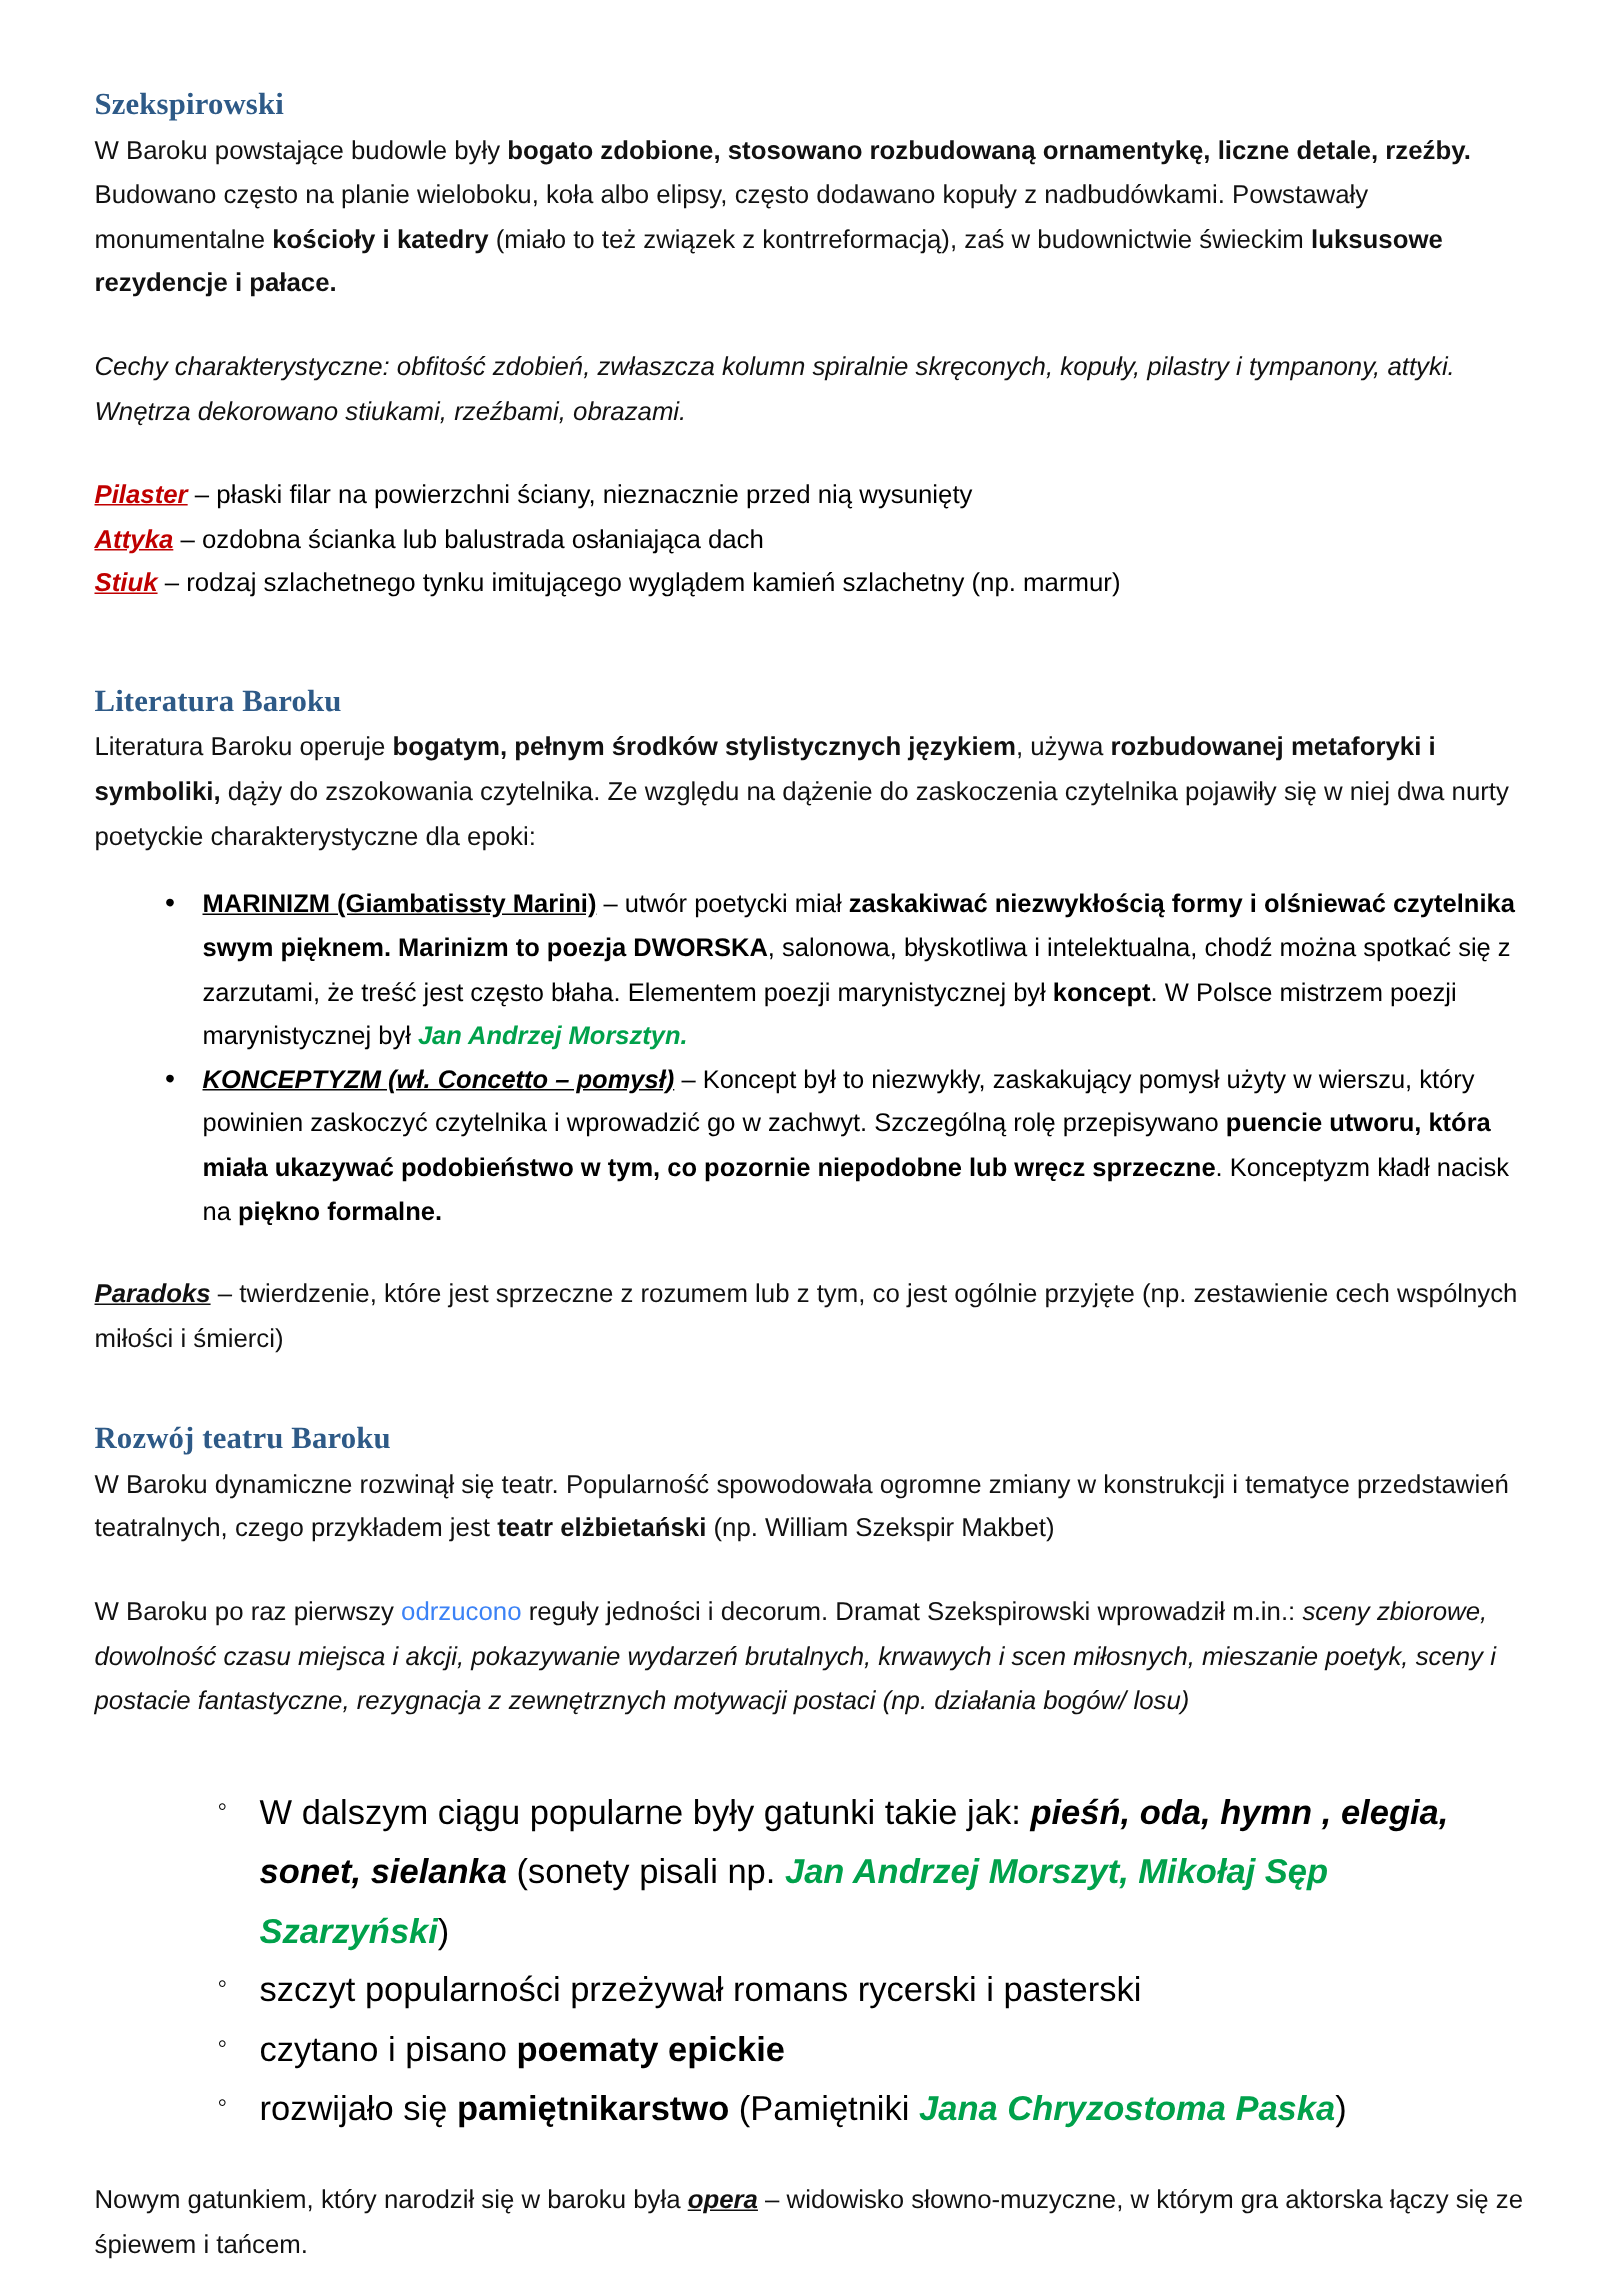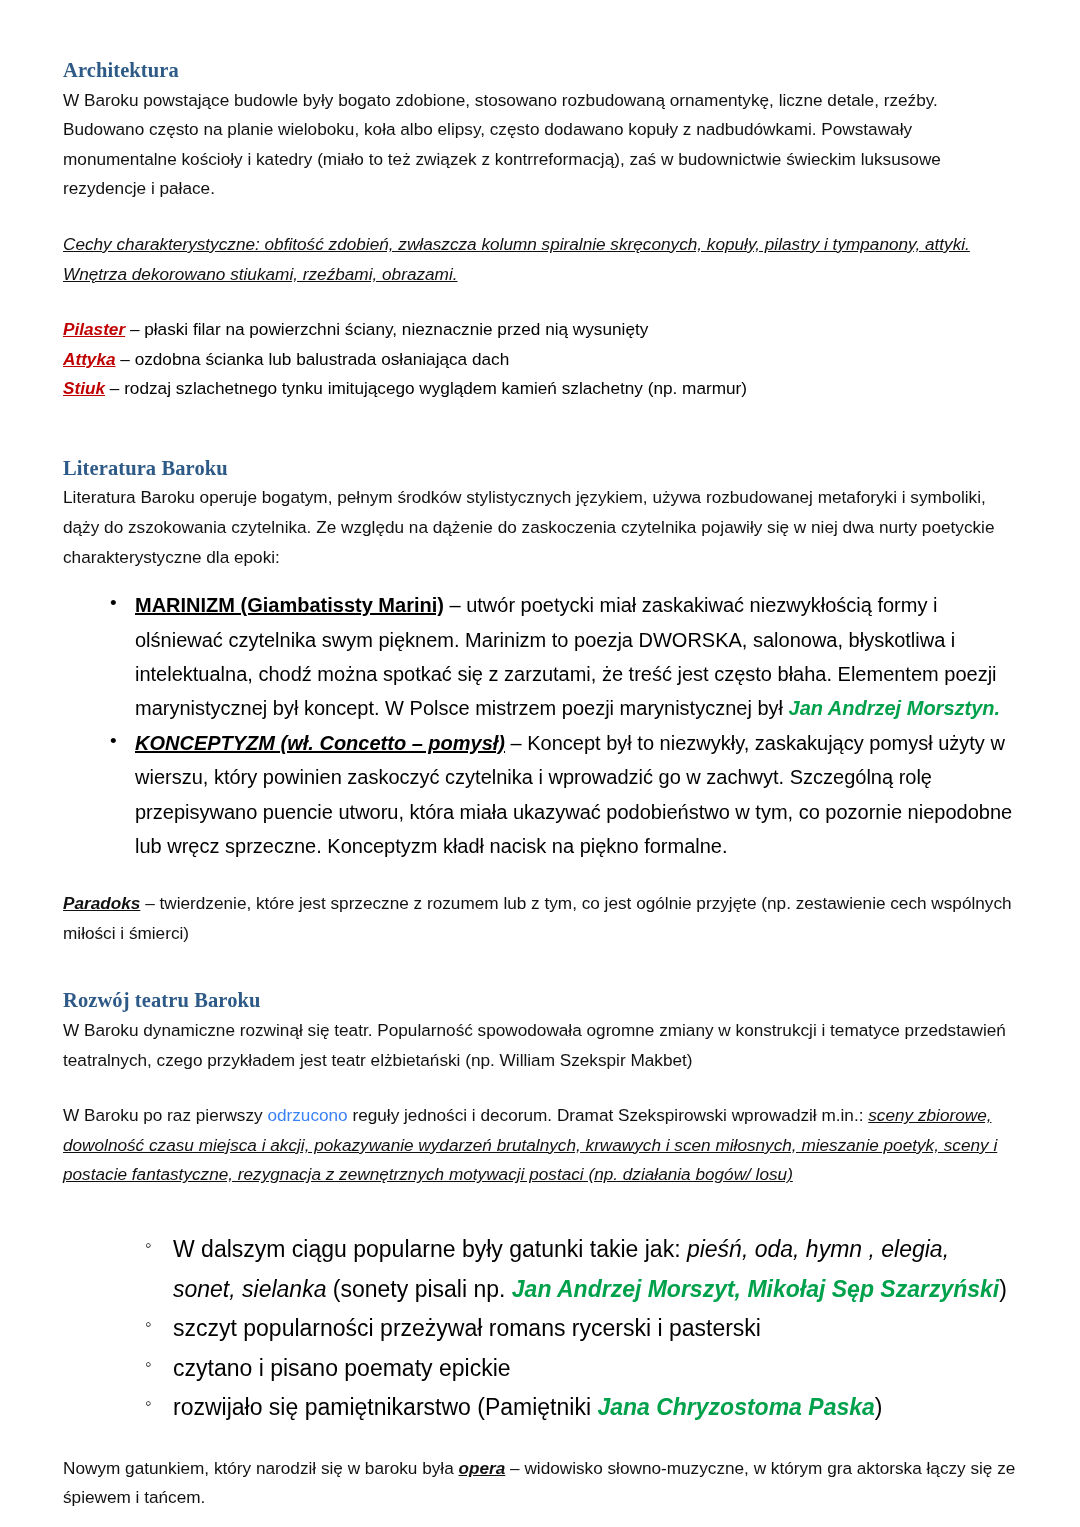--- a/index.html
+++ b/index.html
@@ -39,30 +39,29 @@
     margin: 0;
     text-align: left;
     color: #111111;
   }
 
   .gap-sm { height: 16px; }
   .gap-md { height: 26px; }
   .gap-lg { height: 40px; }
   .gap-xl { height: 52px; }
 
-  b, .b { font-weight: normal; }
+  b, .b { font-weight: bold; }
   i, .i { font-style: italic; }
   .biu {
     font-weight: bold;
     font-style: italic;
     text-decoration: underline;
   }
   .iu {
     font-style: italic;
-    text-decoration: underline;
   }
   .bu {
     font-weight: bold;
     text-decoration: underline;
   }
   .red { color: #C00000; }
   .red-plain { color: #3b82f6; }
   .green {
     color: #00A14B;
     font-weight: bold;
@@ -76,21 +75,21 @@
   }
 
   ul.bullets {
     list-style: none;
     margin: 0;
     padding: 0;
   }
   ul.bullets > li {
     position: relative;
     padding-left: 72px;
-    font-size: 20px;
+    font-size: 17px;
     line-height: 1.72;
     margin: 0 0 0 0;
   }
   ul.bullets > li::before {
     content: "\2022";
     position: absolute;
     left: 47px;
     top: -1px;
     font-size: 19px;
     line-height: 1.72;
@@ -116,21 +115,21 @@
     font-size: 18px;
     line-height: 1.72;
     color: #000;
   }
 </style>
 </head>
 <body>
 
 <div class="page">
 
-  <h2 class="section-heading">Architektura</h2>
+  <h2 class="section-heading">Szekspirowski</h2>
 
   <p class="para">
     <span>W Baroku powstające budowle były </span><b>bogato zdobione, stosowano rozbudowaną ornamentykę, liczne detale, rzeźby.</b><span> Budowano często na planie wieloboku, koła albo elipsy, często dodawano kopuły z nadbudówkami. Powstawały monumentalne </span><b>kościoły i katedry</b><span> (miało to też związek z kontrreformacją), zaś w budownictwie świeckim </span><b>luksusowe rezydencje i pałace.</b>
   </p>
 
   <div class="gap-md"></div>
 
   <p class="para">
     <span class="iu">Cechy charakterystyczne: obfitość zdobień, zwłaszcza kolumn spiralnie skręconych, kopuły, pilastry i tympanony, attyki. Wnętrza dekorowano stiukami, rzeźbami, obrazami.</span>
   </p>

